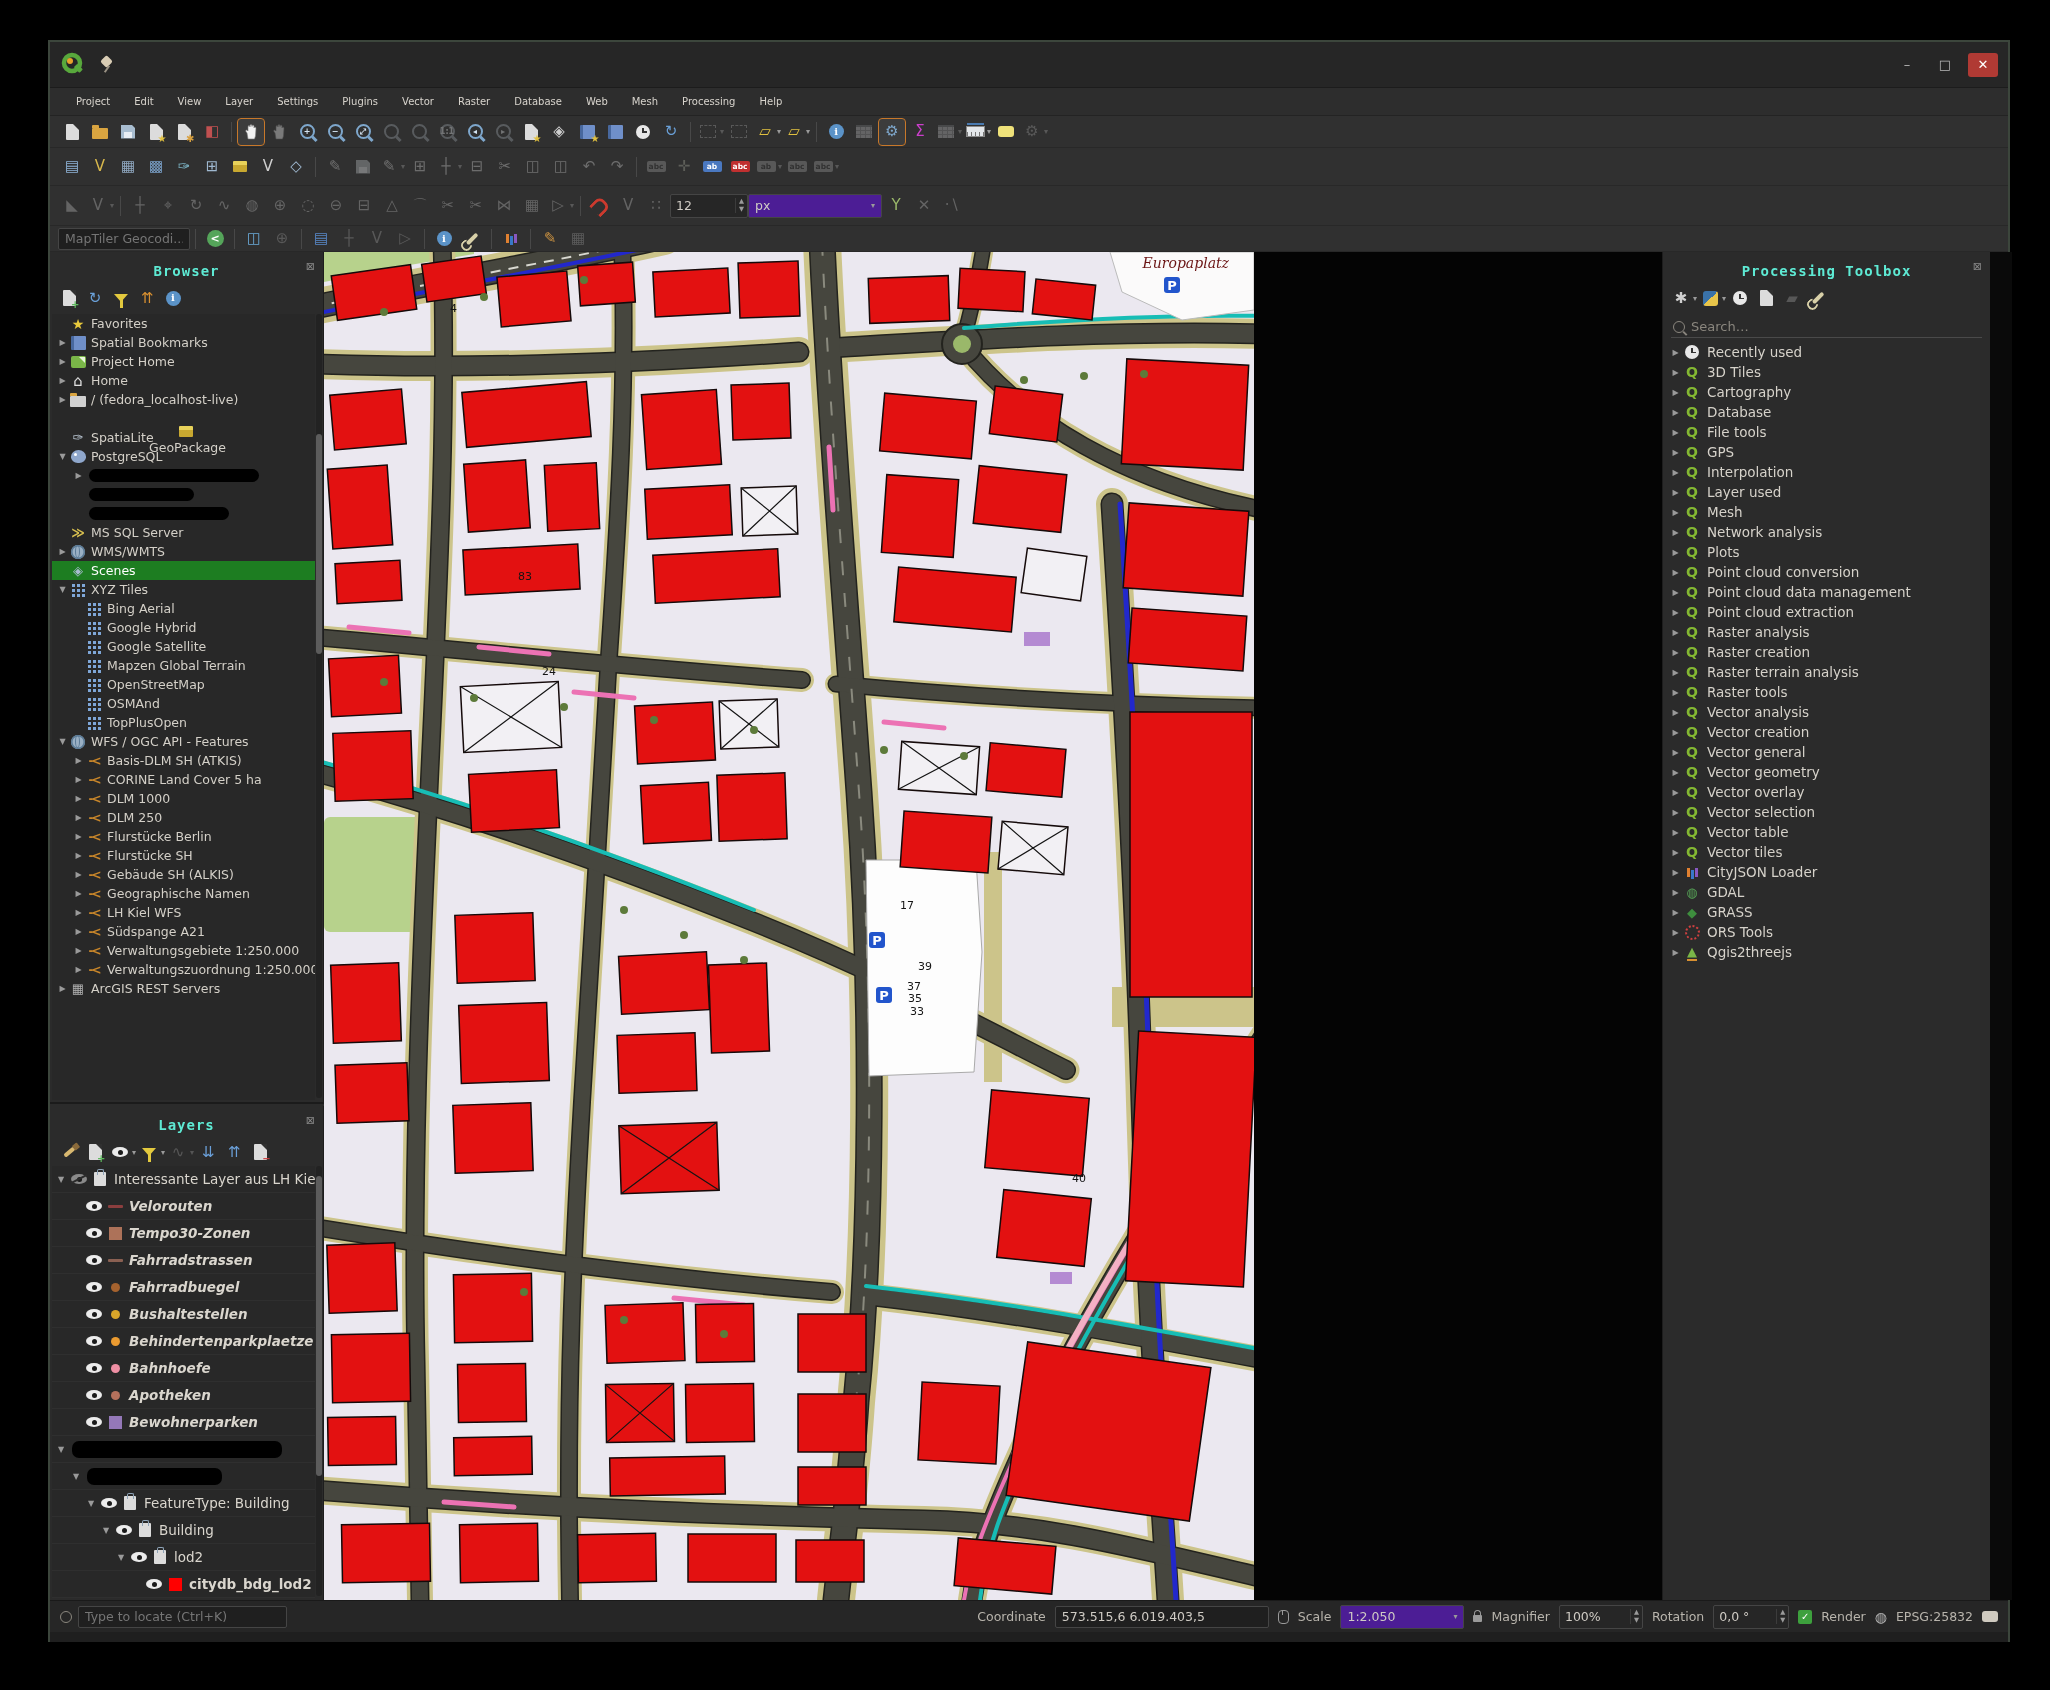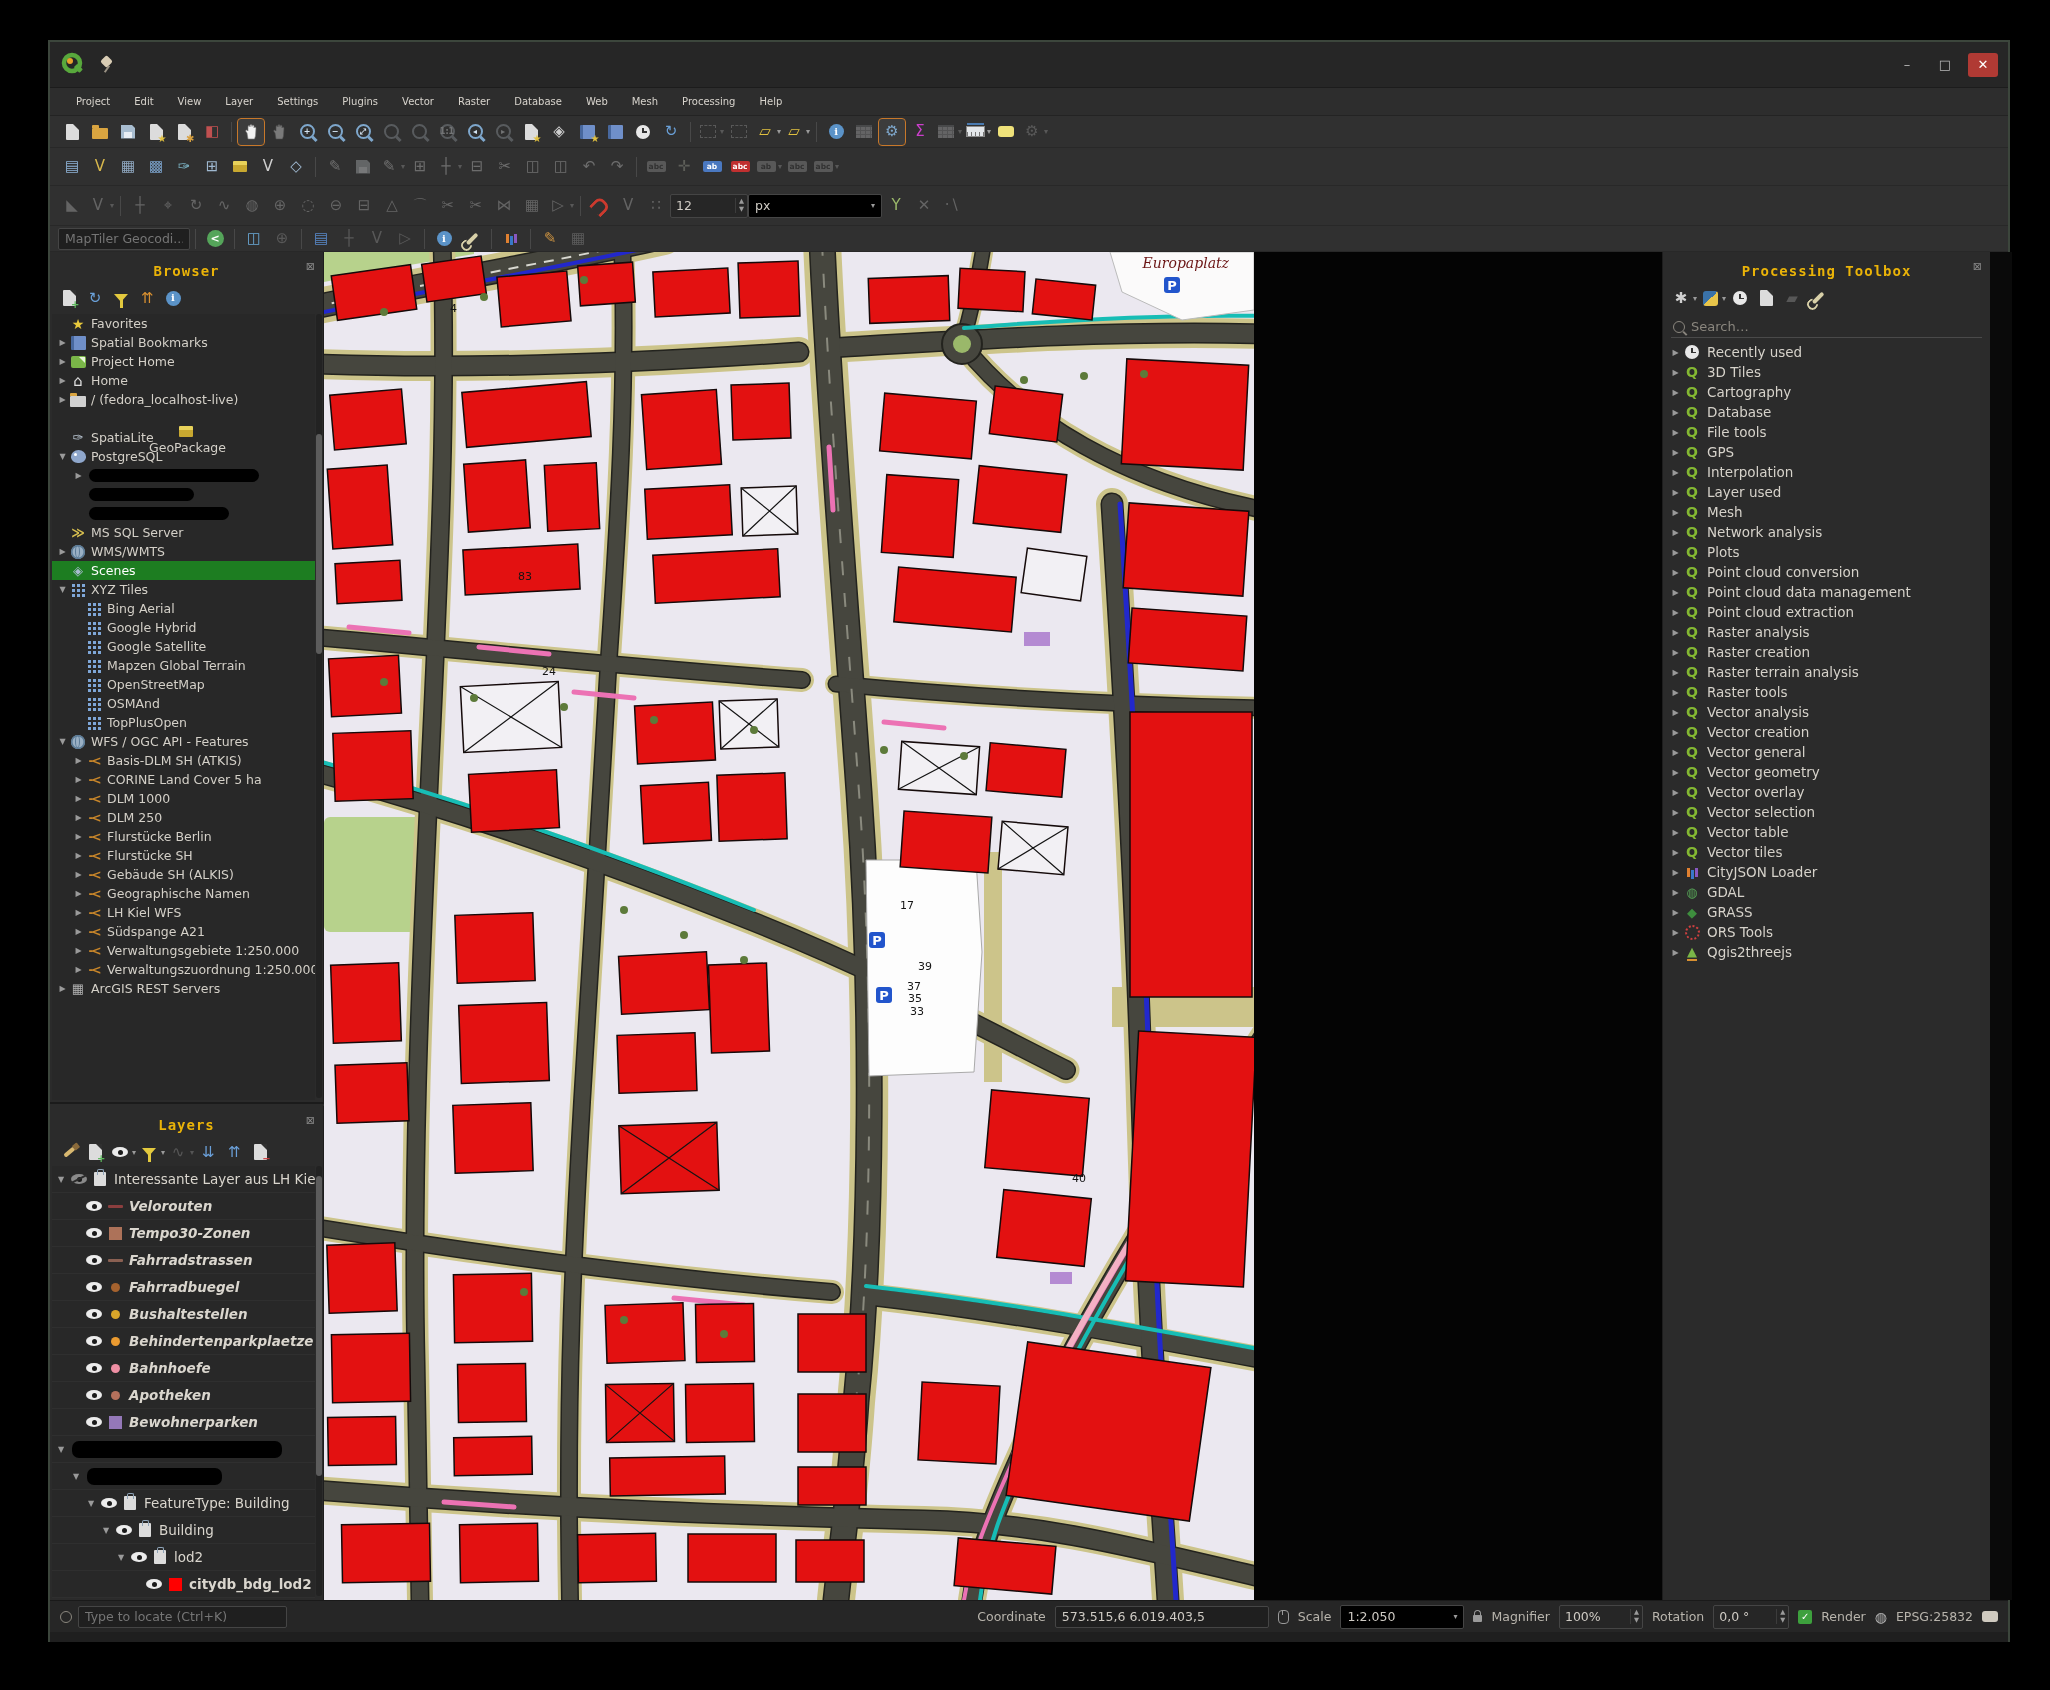--- a/index.html
+++ b/index.html
@@ -81,29 +81,29 @@
   .shp-lock{width:9px;height:7px;background:#9a9a9a;border-radius:1px;position:relative;display:inline-block;margin-top:4px;}
   .shp-lock:before{content:'';position:absolute;top:-5px;left:1px;width:5px;height:5px;border:1.6px solid #9a9a9a;border-bottom:none;border-radius:4px 4px 0 0;}
   .shp-mouse{width:9px;height:12px;border:1.5px solid #9a9a9a;border-radius:4px;position:relative;display:inline-block;}
   .shp-mouse:after{content:'';position:absolute;left:3px;top:0;width:1.5px;height:4px;background:#9a9a9a;}
   .shp-cb{width:14px;height:14px;background:#3da03d;border-radius:2px;color:#fff;font-size:10px;font-weight:bold;display:inline-flex;align-items:center;justify-content:center;}
   
   .tinput{background:#1f1f1f;border:1px solid #454545;border-radius:2px;color:#9a968e;height:20px;padding:0 6px;font-size:12.5px;font-family:"DejaVu Sans",sans-serif;}
   .spinbox{display:inline-flex;align-items:center;background:#262626;border:1px solid #454545;border-radius:2px;height:22px;}
   .spinbox input{background:transparent;border:none;color:#cfcbc4;width:54px;padding:0 5px;font-size:12.5px;font-family:"DejaVu Sans",sans-serif;}
   .spinarr{display:flex;flex-direction:column;font-size:6.5px;color:#9a9a9a;padding:0 3px;border-left:1px solid #3c3c3c;line-height:1.1;}
-  .combo{display:inline-flex;align-items:center;gap:6px;background:#000000;border:1px solid #454545;border-radius:2px;height:22px;padding:0 6px;color:#cfcbc4;font-size:12.5px;}
+  .combo{display:inline-flex;align-items:center;gap:6px;background:#4c1d95;border:1px solid #454545;border-radius:2px;height:22px;padding:0 6px;color:#cfcbc4;font-size:12.5px;}
   
   .main{position:absolute;left:0;top:210px;right:0;height:1348px;background:#050505;}
   .leftcol{position:absolute;left:0;top:0;width:274px;height:100%;background:#2b2b2b;}
   .panel{position:absolute;left:0;width:274px;background:#2b2b2b;border-right:1px solid #1d1d1d;box-sizing:border-box;}
   #browserPanel{top:0;height:852px;border-bottom:2px solid #1b1b1b;}
   #layersPanel{top:854px;height:494px;}
   .phead{height:26px;display:flex;align-items:center;justify-content:center;position:relative;padding-top:6px;}
-  .ptitle{font-family:"DejaVu Sans Mono",monospace;font-weight:bold;font-size:14px;color:#eab308;letter-spacing:1px;}
+  .ptitle{font-family:"DejaVu Sans Mono",monospace;font-weight:bold;font-size:14px;color:#5eead4;letter-spacing:1px;}
   .pclose{position:absolute;right:8px;top:8px;color:#8a8a8a;font-size:11px;}
   .ptools{height:28px;display:flex;align-items:center;padding-left:6px;}
   .ptools .tbi{min-width:24px;height:24px;}
   .tree{position:absolute;left:2px;right:8px;bottom:2px;overflow:hidden;background:#282828;}
   #browserTree{top:62px;} #layersTree{top:60px;}
   .trow{display:flex;align-items:center;height:19px;white-space:nowrap;}
   .trow .arr{width:13px;font-size:8px;color:#9a9a9a;text-align:center;flex:0 0 13px;}
   .trow .ticon{width:18px;display:inline-flex;justify-content:center;align-items:center;flex:0 0 18px;font-size:13px;}
   .trow .lbl{margin-left:4px;font-size:12.5px;color:#d4d0c8;}
   .trow.sel{background:#1d7d21;} .trow.sel .lbl{color:#fff;}

